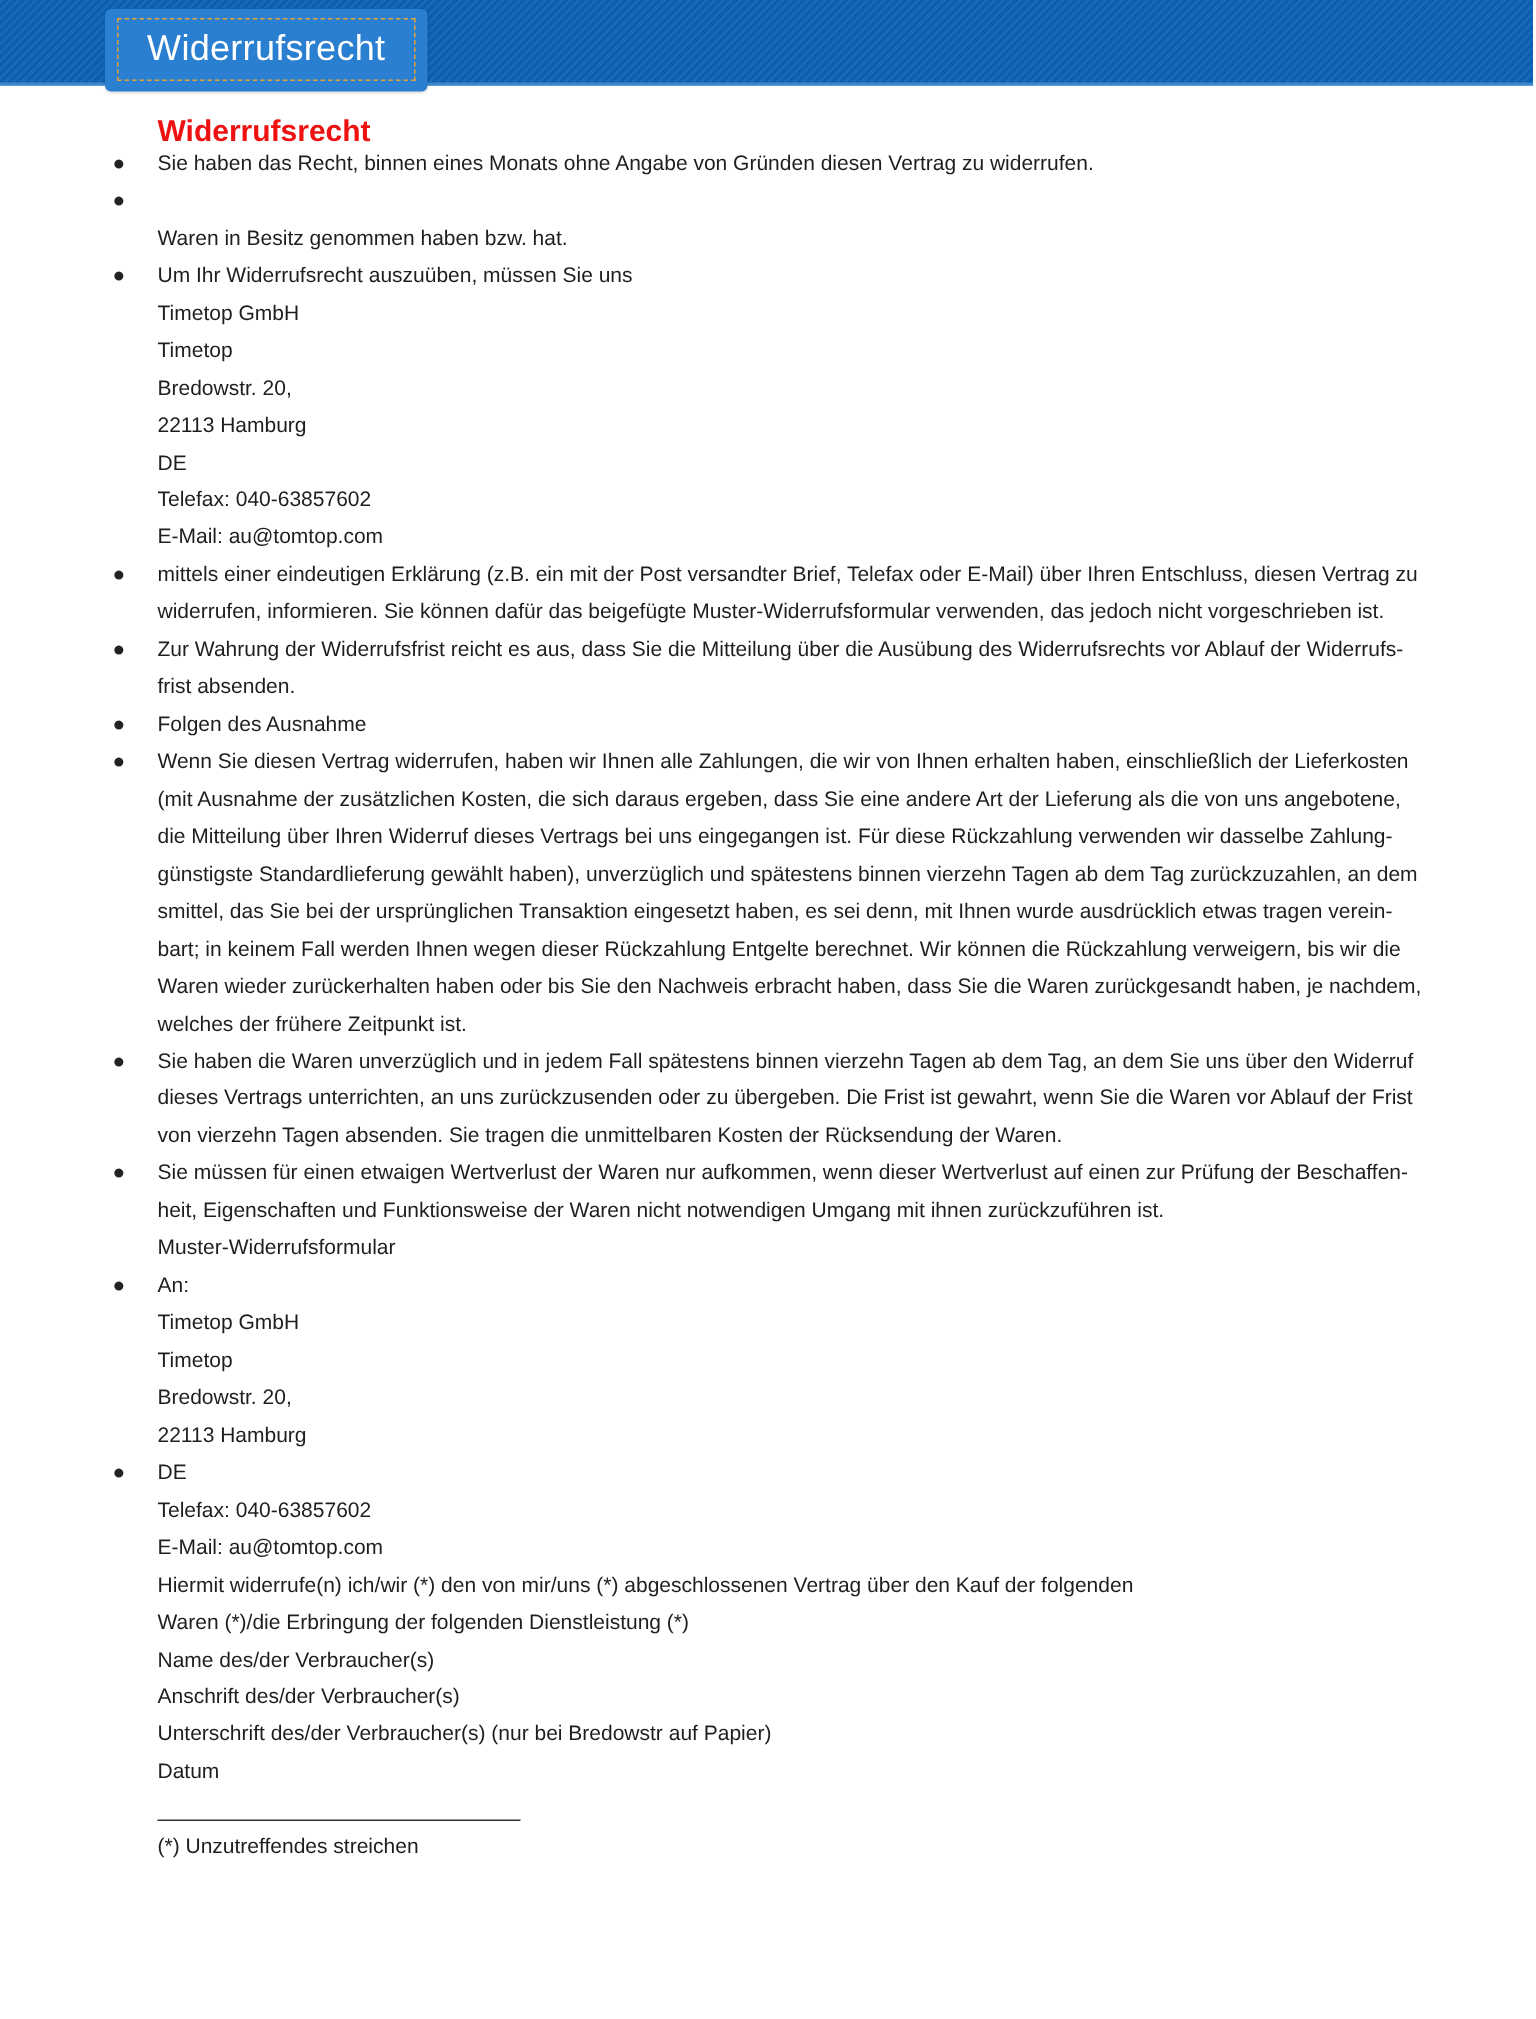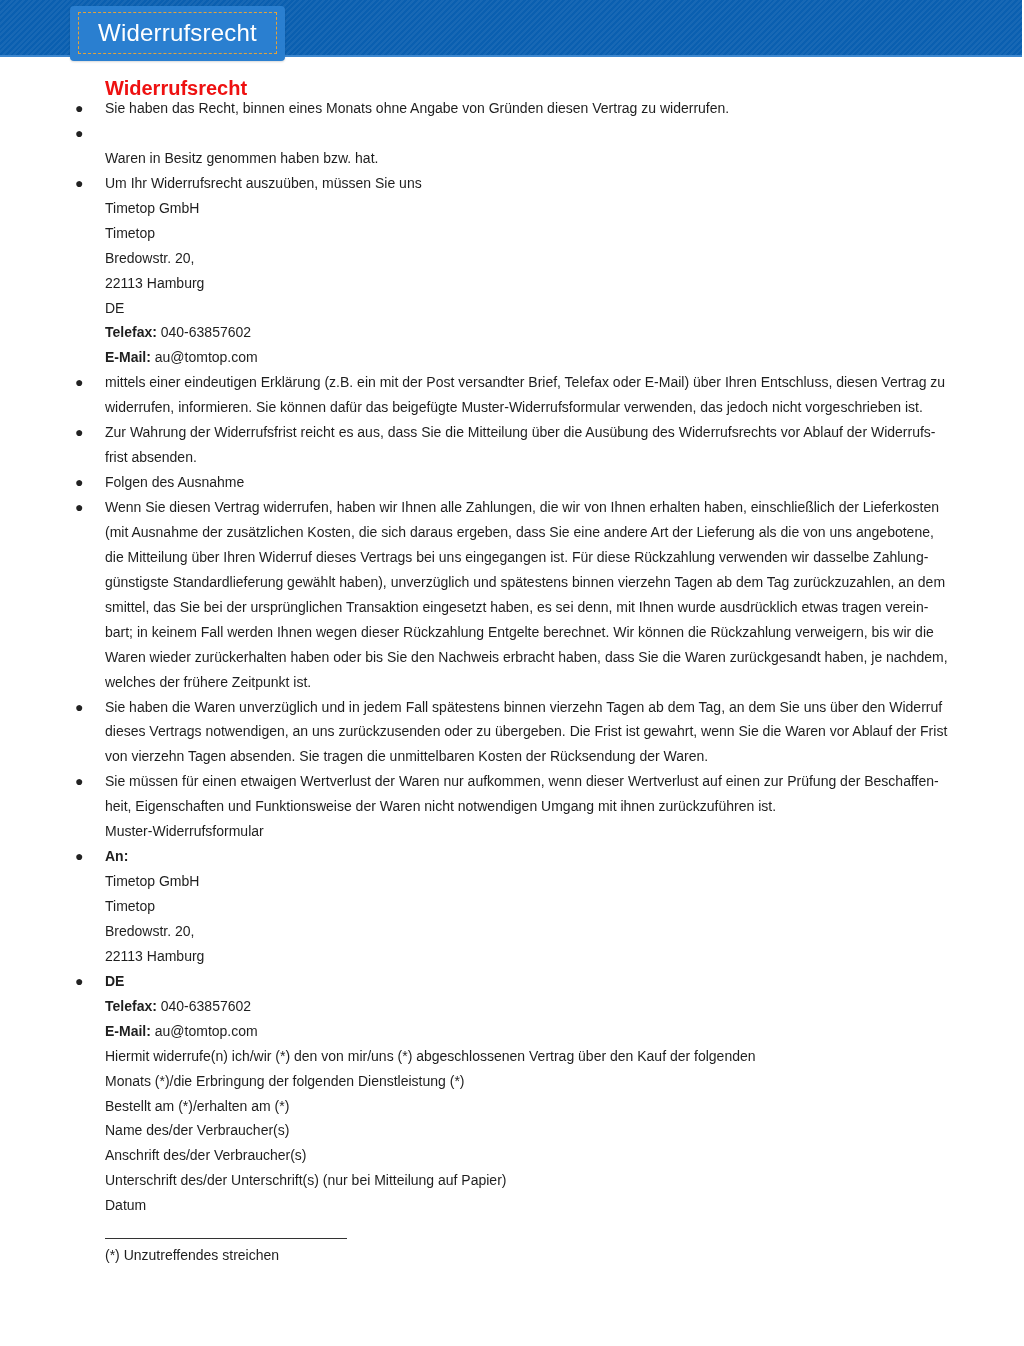--- a/index.html
+++ b/index.html
@@ -34,21 +34,21 @@
       color: #ee1111; font-weight: bold; font-size: 20px; line-height: 24px;
     }
     .lines { position: absolute; left: 0; top: 20px; width: 1024px; }
     .line {
       position: relative; height: 24.95px; line-height: 24.95px;
       font-size: 14px; padding-left: 105px; white-space: nowrap; color: #1e1e1e;
     }
     .line .bullet {
       position: absolute; left: 75px; top: 0; font-size: 14px; color: #222;
     }
-    .line.bold-label .lbl { font-weight: bold; }
+    .line.bold-label .lbl { font-weight: normal; }
     .line .sep-rule {
       display: inline-block; width: 242px; border-bottom: 1px solid #333; height: 14px;
       vertical-align: middle;
     }
   </style>
 </head>
 <body>
 
 <div class="header-bar"></div>
 <div class="header-tab">
@@ -78,36 +78,35 @@
       <div class="line"><span class="bullet">●</span><span>Folgen des Ausnahme</span></div>
       <div class="line"><span class="bullet">●</span><span>Wenn Sie diesen Vertrag widerrufen, haben wir Ihnen alle Zahlungen, die wir von Ihnen erhalten haben, einschließlich der Lieferkosten</span></div>
       <div class="line"><span>(mit Ausnahme der zusätzlichen Kosten, die sich daraus ergeben, dass Sie eine andere Art der Lieferung als die von uns angebotene,</span></div>
       <div class="line"><span>die Mitteilung über Ihren Widerruf dieses Vertrags bei uns eingegangen ist. Für diese Rückzahlung verwenden wir dasselbe Zahlung-</span></div>
       <div class="line"><span>günstigste Standardlieferung gewählt haben), unverzüglich und spätestens binnen vierzehn Tagen ab dem Tag zurückzuzahlen, an dem</span></div>
       <div class="line"><span>smittel, das Sie bei der ursprünglichen Transaktion eingesetzt haben, es sei denn, mit Ihnen wurde ausdrücklich etwas tragen verein-</span></div>
       <div class="line"><span>bart; in keinem Fall werden Ihnen wegen dieser Rückzahlung Entgelte berechnet. Wir können die Rückzahlung verweigern, bis wir die</span></div>
       <div class="line"><span>Waren wieder zurückerhalten haben oder bis Sie den Nachweis erbracht haben, dass Sie die Waren zurückgesandt haben, je nachdem,</span></div>
       <div class="line"><span>welches der frühere Zeitpunkt ist.</span></div>
       <div class="line"><span class="bullet">●</span><span>Sie haben die Waren unverzüglich und in jedem Fall spätestens binnen vierzehn Tagen ab dem Tag, an dem Sie uns über den Widerruf</span></div>
-      <div class="line"><span>dieses Vertrags notwendigen, an uns zurückzusenden oder zu übergeben. Die Frist ist gewahrt, wenn Sie die Waren vor Ablauf der Frist</span></div>
+      <div class="line"><span>dieses Vertrags unterrichten, an uns zurückzusenden oder zu übergeben. Die Frist ist gewahrt, wenn Sie die Waren vor Ablauf der Frist</span></div>
       <div class="line"><span>von vierzehn Tagen absenden. Sie tragen die unmittelbaren Kosten der Rücksendung der Waren.</span></div>
       <div class="line"><span class="bullet">●</span><span>Sie müssen für einen etwaigen Wertverlust der Waren nur aufkommen, wenn dieser Wertverlust auf einen zur Prüfung der Beschaffen-</span></div>
       <div class="line"><span>heit, Eigenschaften und Funktionsweise der Waren nicht notwendigen Umgang mit ihnen zurückzuführen ist.</span></div>
       <div class="line"><span>Muster-Widerrufsformular</span></div>
       <div class="line bold-label"><span class="bullet">●</span><span class="lbl">An:</span><span></span></div>
       <div class="line"><span>Timetop GmbH</span></div>
       <div class="line"><span>Timetop</span></div>
       <div class="line"><span>Bredowstr. 20,</span></div>
       <div class="line"><span>22113 Hamburg</span></div>
       <div class="line bold-label"><span class="bullet">●</span><span class="lbl">DE</span><span></span></div>
       <div class="line bold-label"><span class="lbl">Telefax:</span><span> 040-63857602</span></div>
       <div class="line bold-label"><span class="lbl">E-Mail:</span><span> au@tomtop.com</span></div>
       <div class="line"><span>Hiermit widerrufe(n) ich/wir (*) den von mir/uns (*) abgeschlossenen Vertrag über den Kauf der folgenden</span></div>
-      <div class="line"><span>Monats (*)/die Erbringung der folgenden Dienstleistung (*)</span></div>
-      <div class="line"><span>Bestellt am (*)/erhalten am (*)</span></div>
+      <div class="line"><span>Waren (*)/die Erbringung der folgenden Dienstleistung (*)</span></div>
       <div class="line"><span>Name des/der Verbraucher(s)</span></div>
       <div class="line"><span>Anschrift des/der Verbraucher(s)</span></div>
-      <div class="line"><span>Unterschrift des/der Unterschrift(s) (nur bei Mitteilung auf Papier)</span></div>
+      <div class="line"><span>Unterschrift des/der Verbraucher(s) (nur bei Bredowstr auf Papier)</span></div>
       <div class="line"><span>Datum</span></div>
       <div class="line"><span class="sep-rule"></span><span></span></div>
       <div class="line"><span>(*) Unzutreffendes streichen</span></div>
     </div>
 </div>
 
 </body></html>

